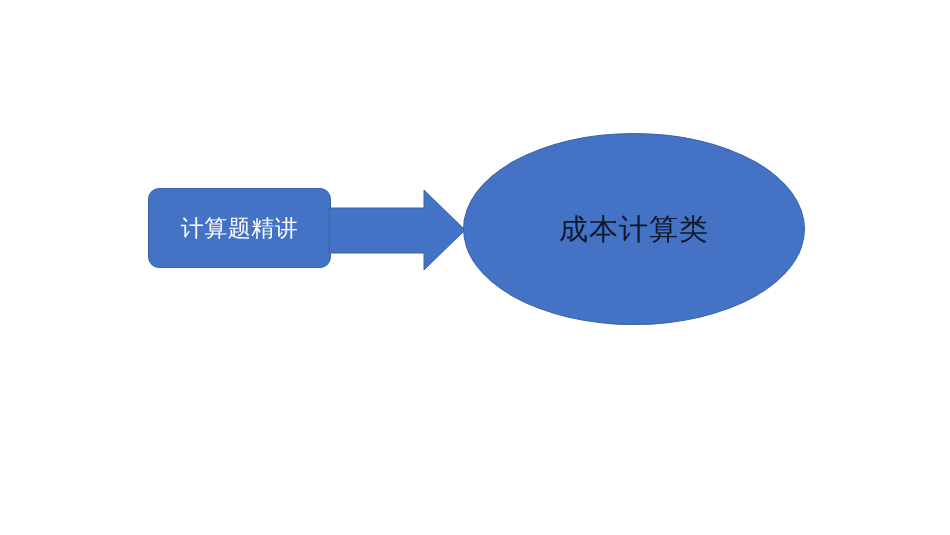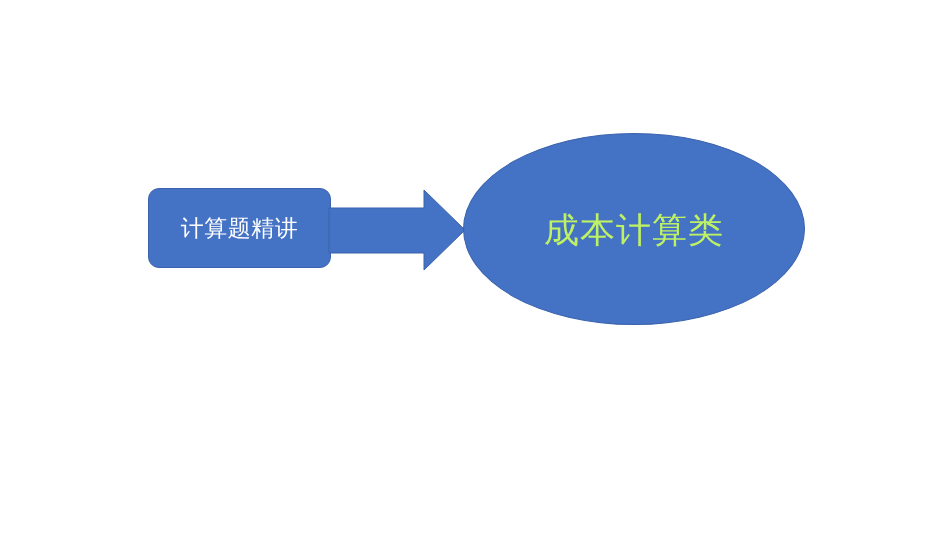--- a/index.html
+++ b/index.html
@@ -67,22 +67,22 @@
     height: 192px;
     box-sizing: border-box;
     background: #4472C4;
     border: 1px solid #3A63AC;
     border-radius: 50%;
     display: flex;
     align-items: center;
     justify-content: center;
   }
   .node-ellipse .node-ellipse-label {
-    color: #bef264;
-    font-size: 35px;
+    color: #0f172a;
+    font-size: 29px;
     line-height: 1;
     letter-spacing: 1px;
     white-space: nowrap;
     font-weight: 400;
   }
 </style>
 </head>
 <body>
 
 <div id="slide-canvas">

